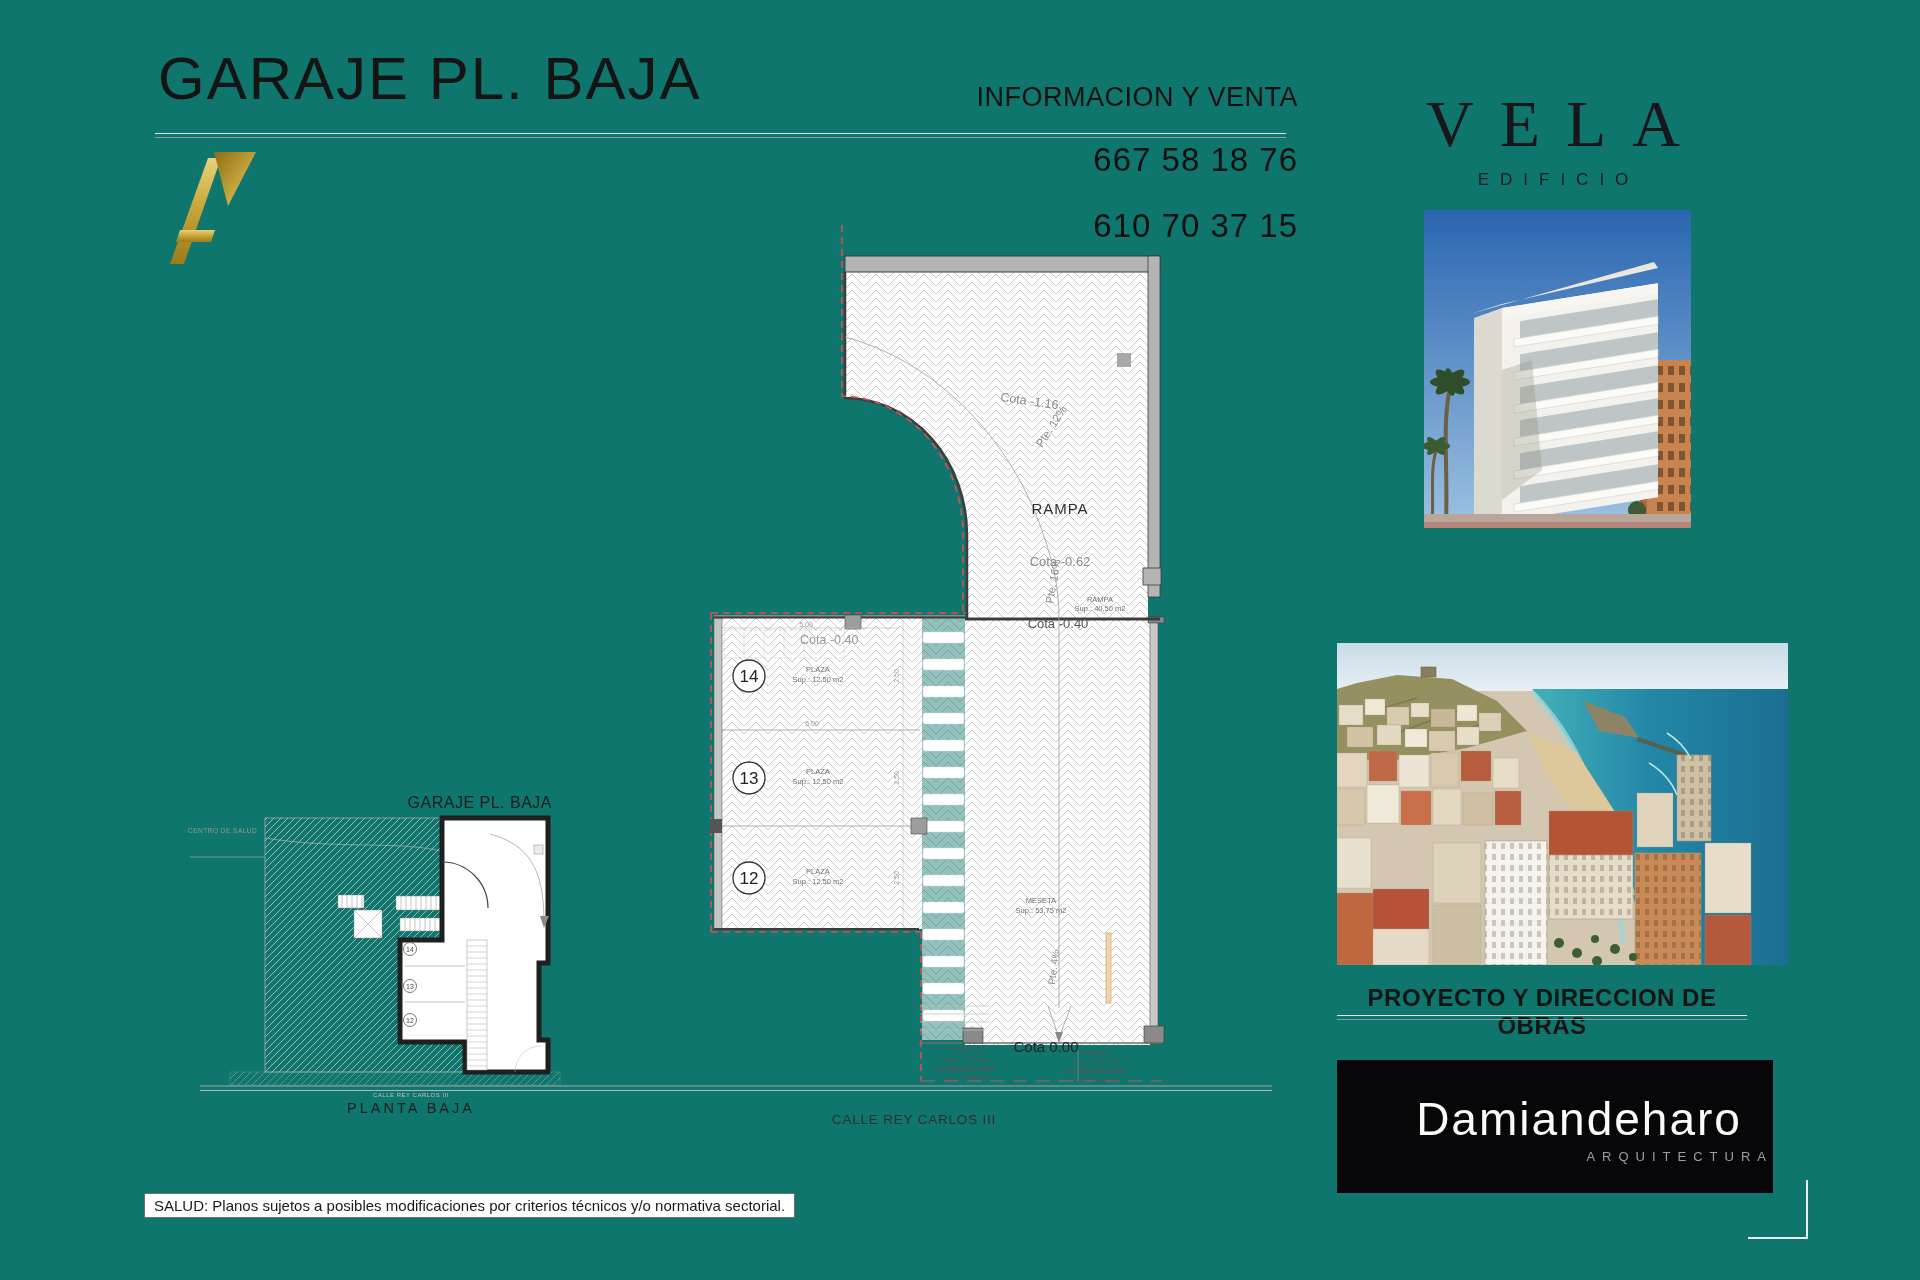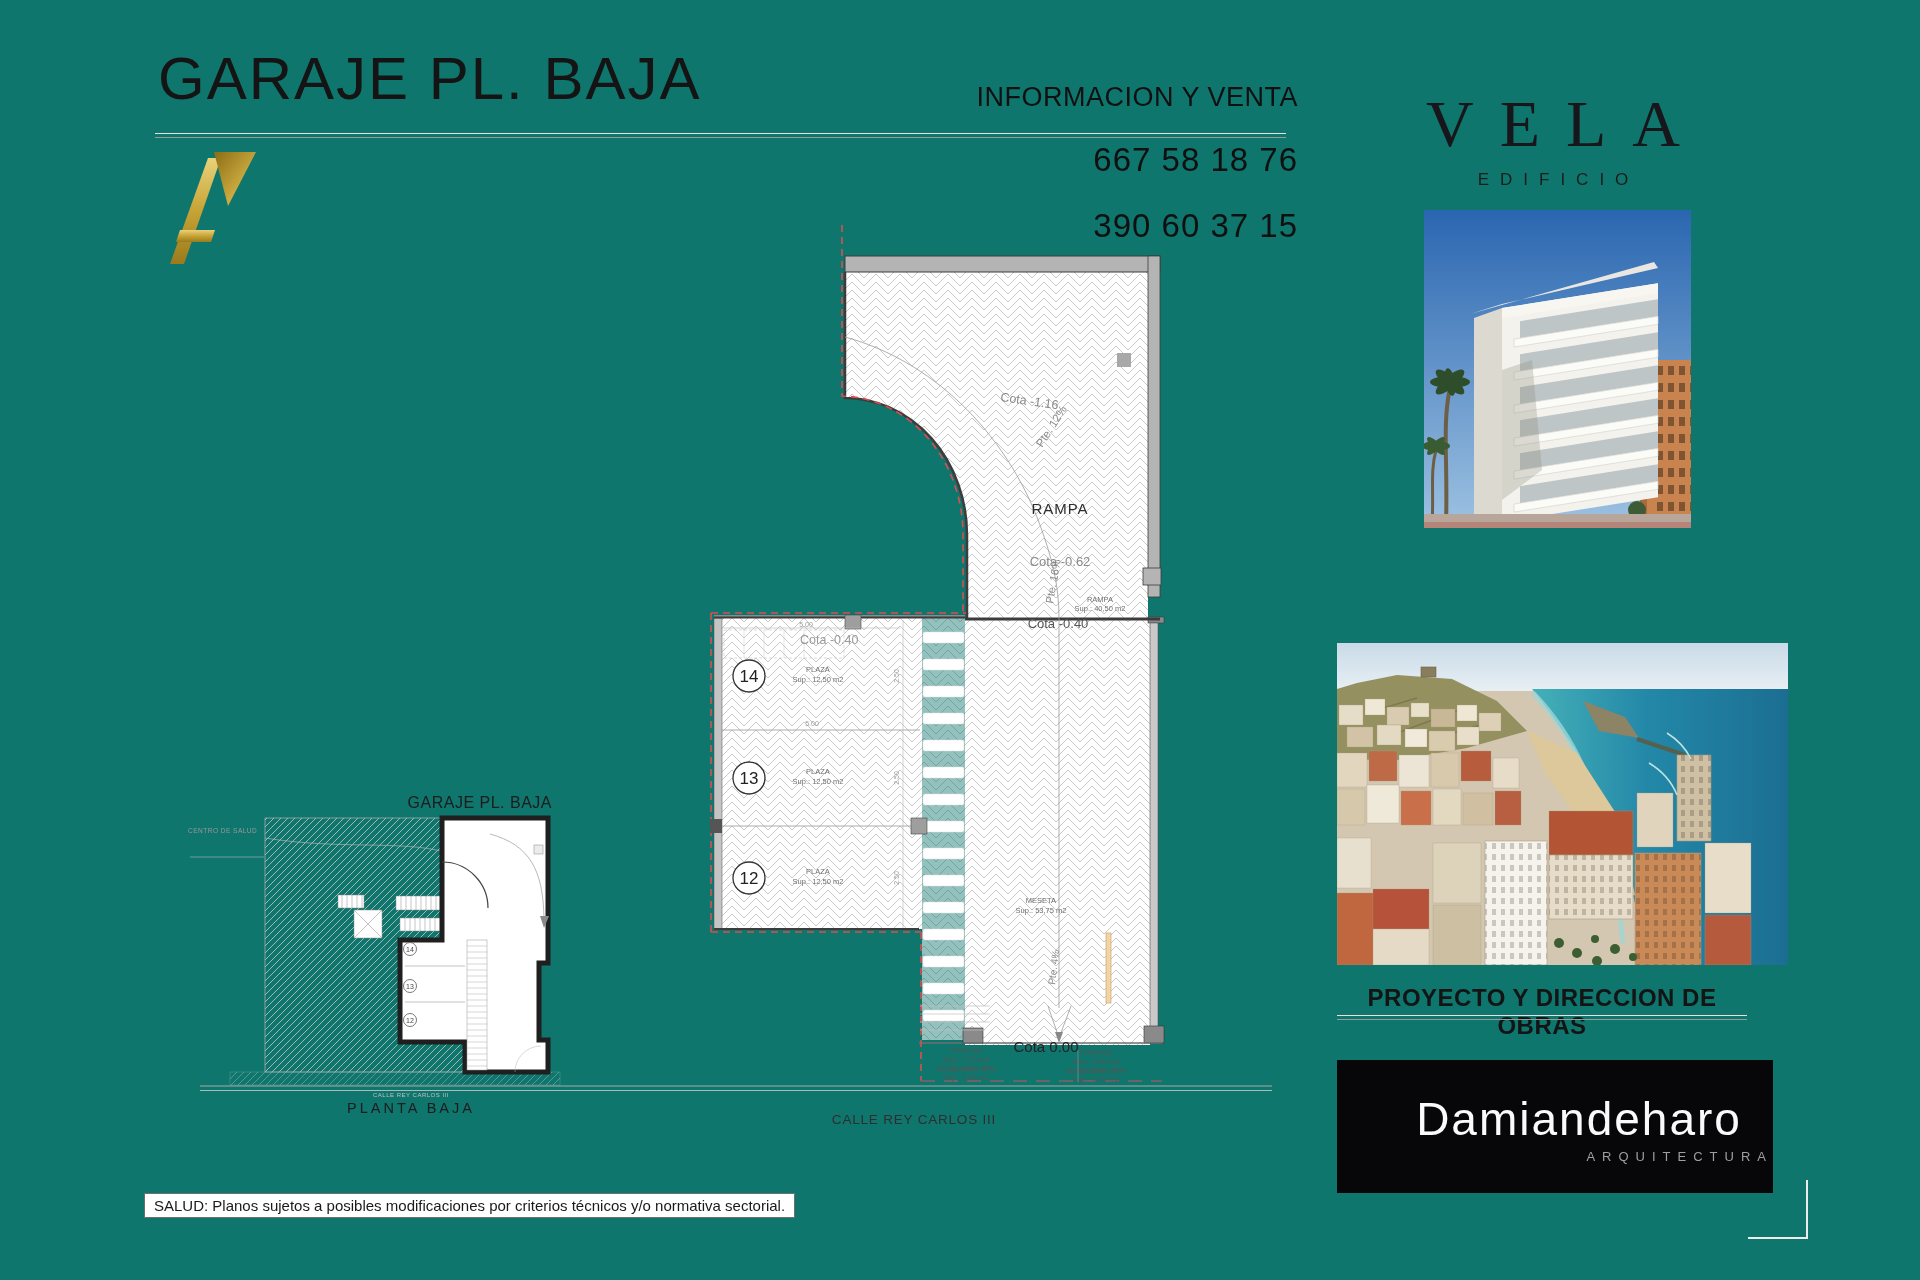--- a/index.html
+++ b/index.html
@@ -27,21 +27,21 @@
 <body>
 
 <div class="page">
 
   <div class="abs title">GARAJE PL. BAJA</div>
   <div class="abs title-rule"></div>
 
   <div class="abs info">
     <div class="info-heading">INFORMACION Y VENTA</div>
     <div class="phone">667 58 18 76</div>
-    <div class="phone">390 60 37 15</div>
+    <div class="phone">610 70 37 15</div>
   </div>
 
   <svg class="abs" style="left:168px;top:152px" width="88" height="112" viewBox="0 0 88 112">
     <defs>
       <linearGradient id="g1" x1="0" y1="0" x2="0" y2="1">
         <stop offset="0" stop-color="#e8d27a"></stop>
           <stop offset=".5" stop-color="#c7a335"></stop>
           <stop offset="1" stop-color="#9a7a1c"></stop>
       </linearGradient>
       <linearGradient id="g2" x1="0" y1="0" x2="1" y2="1">

